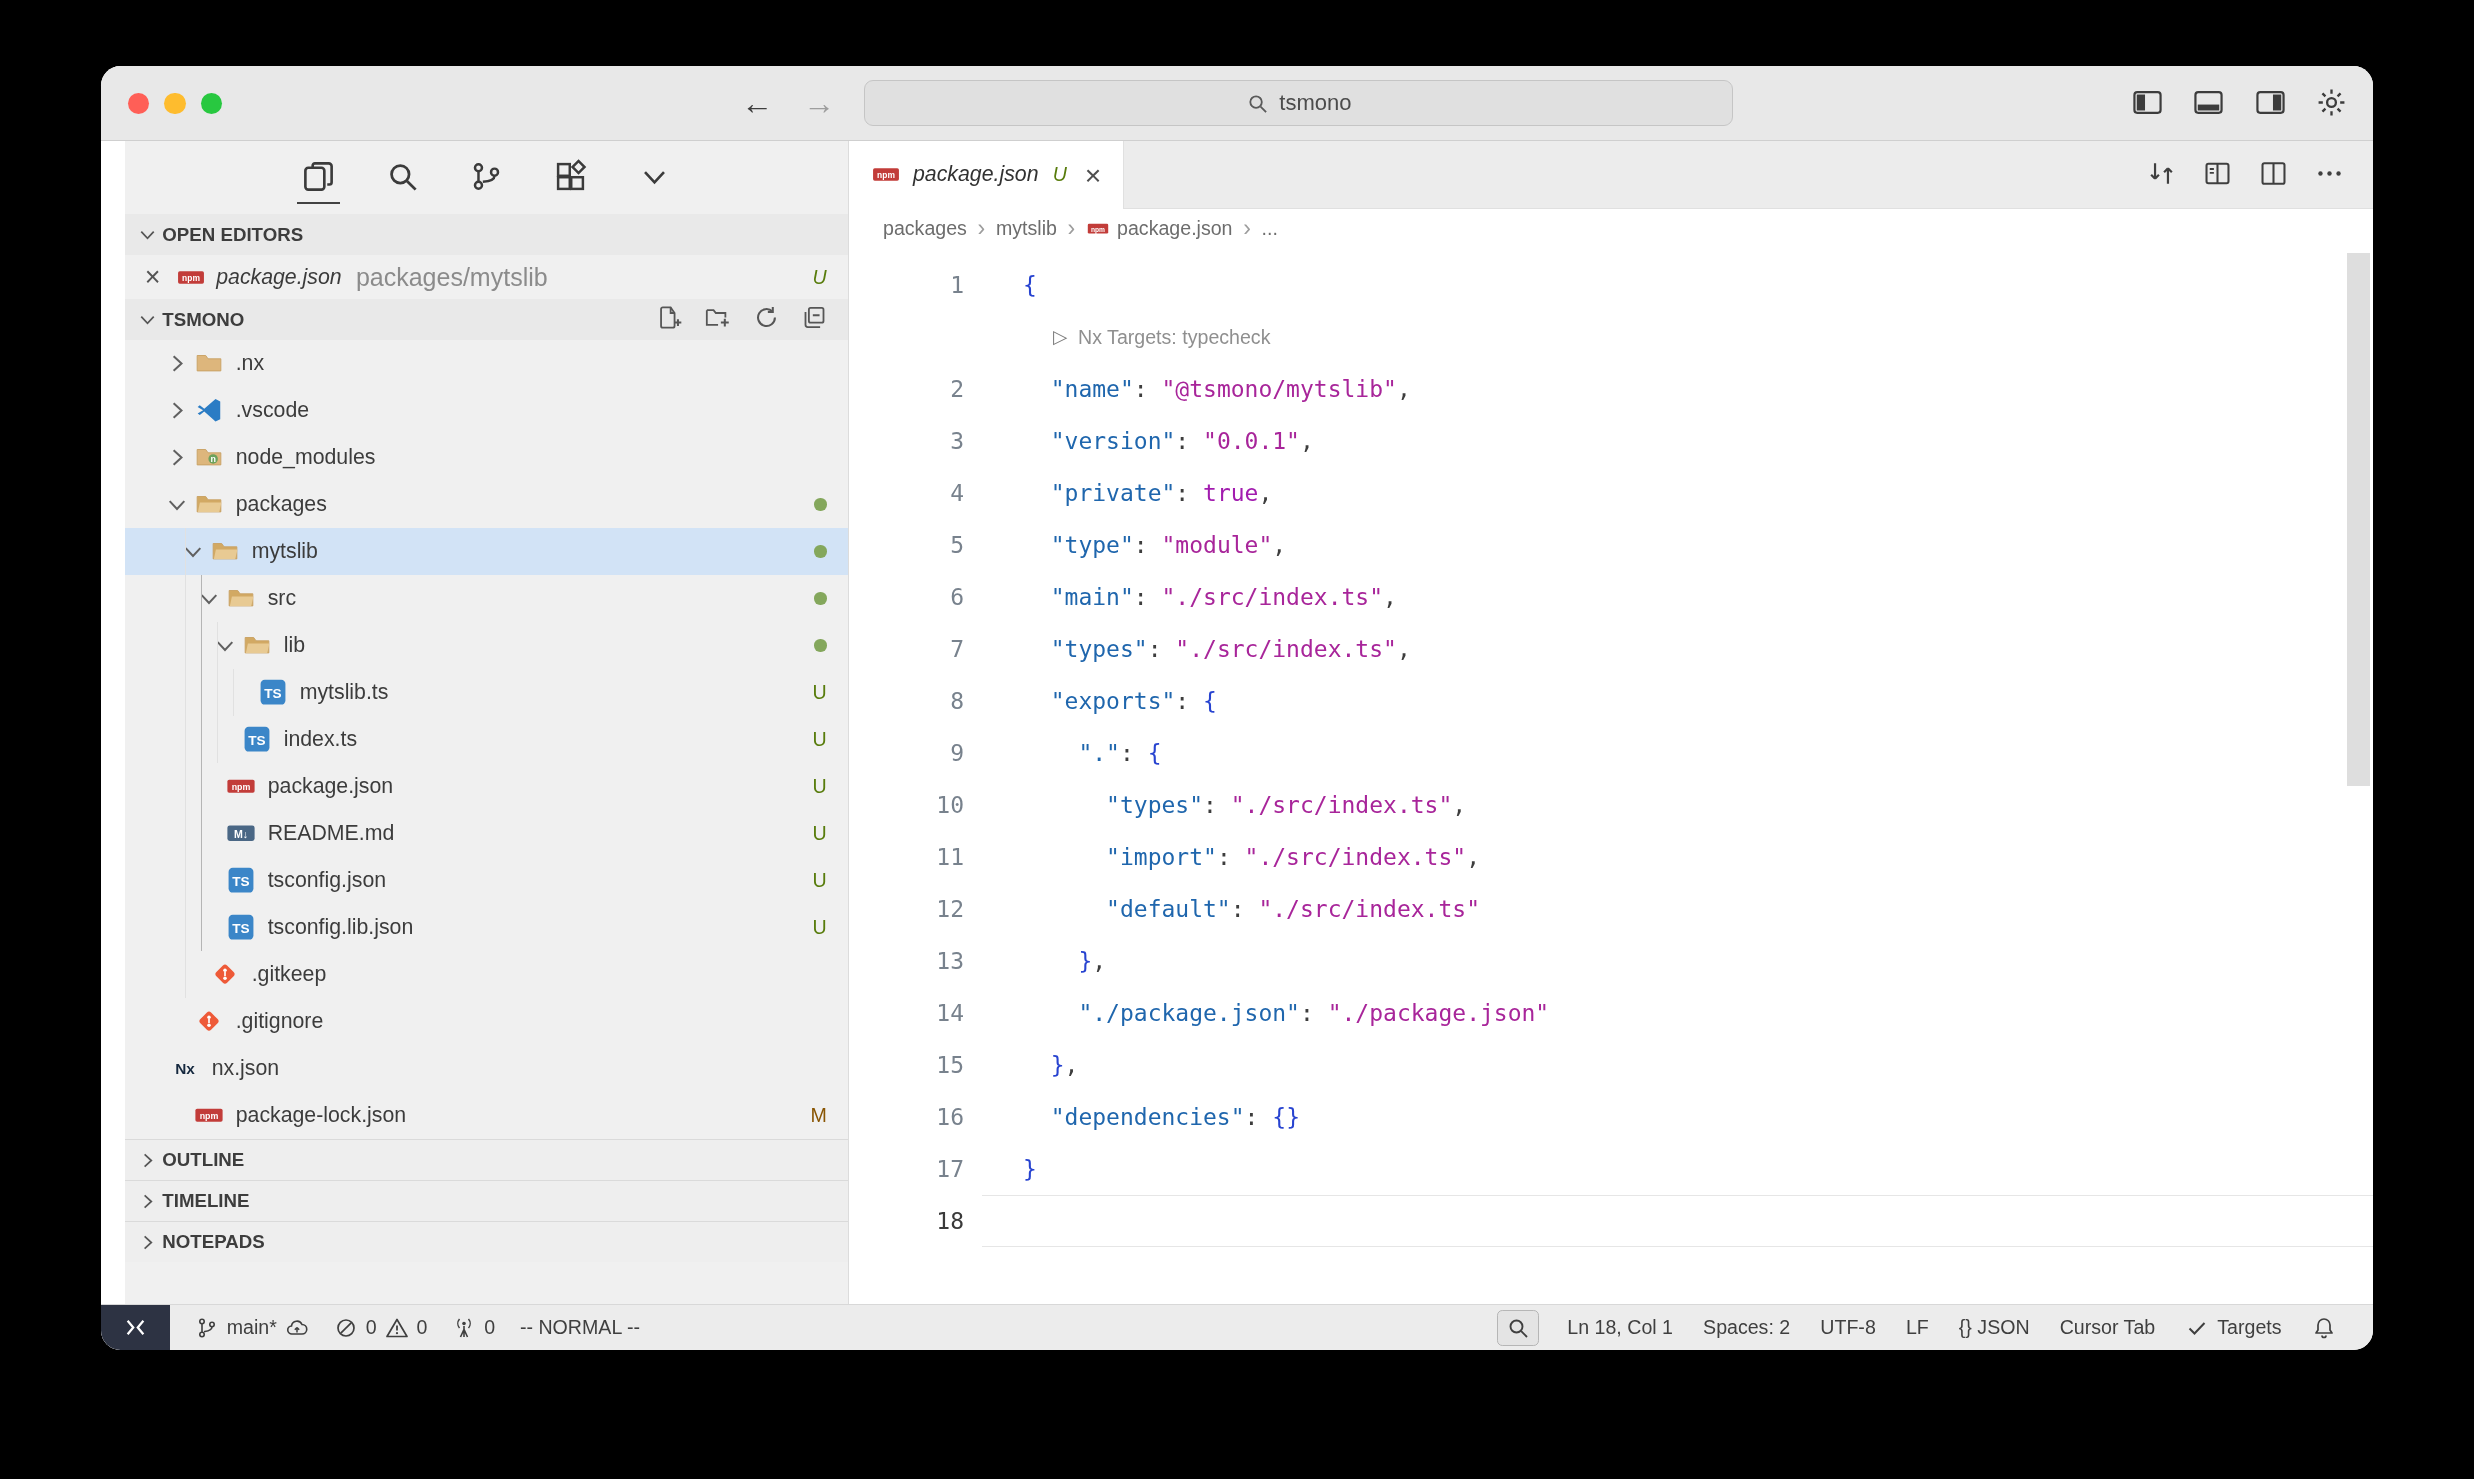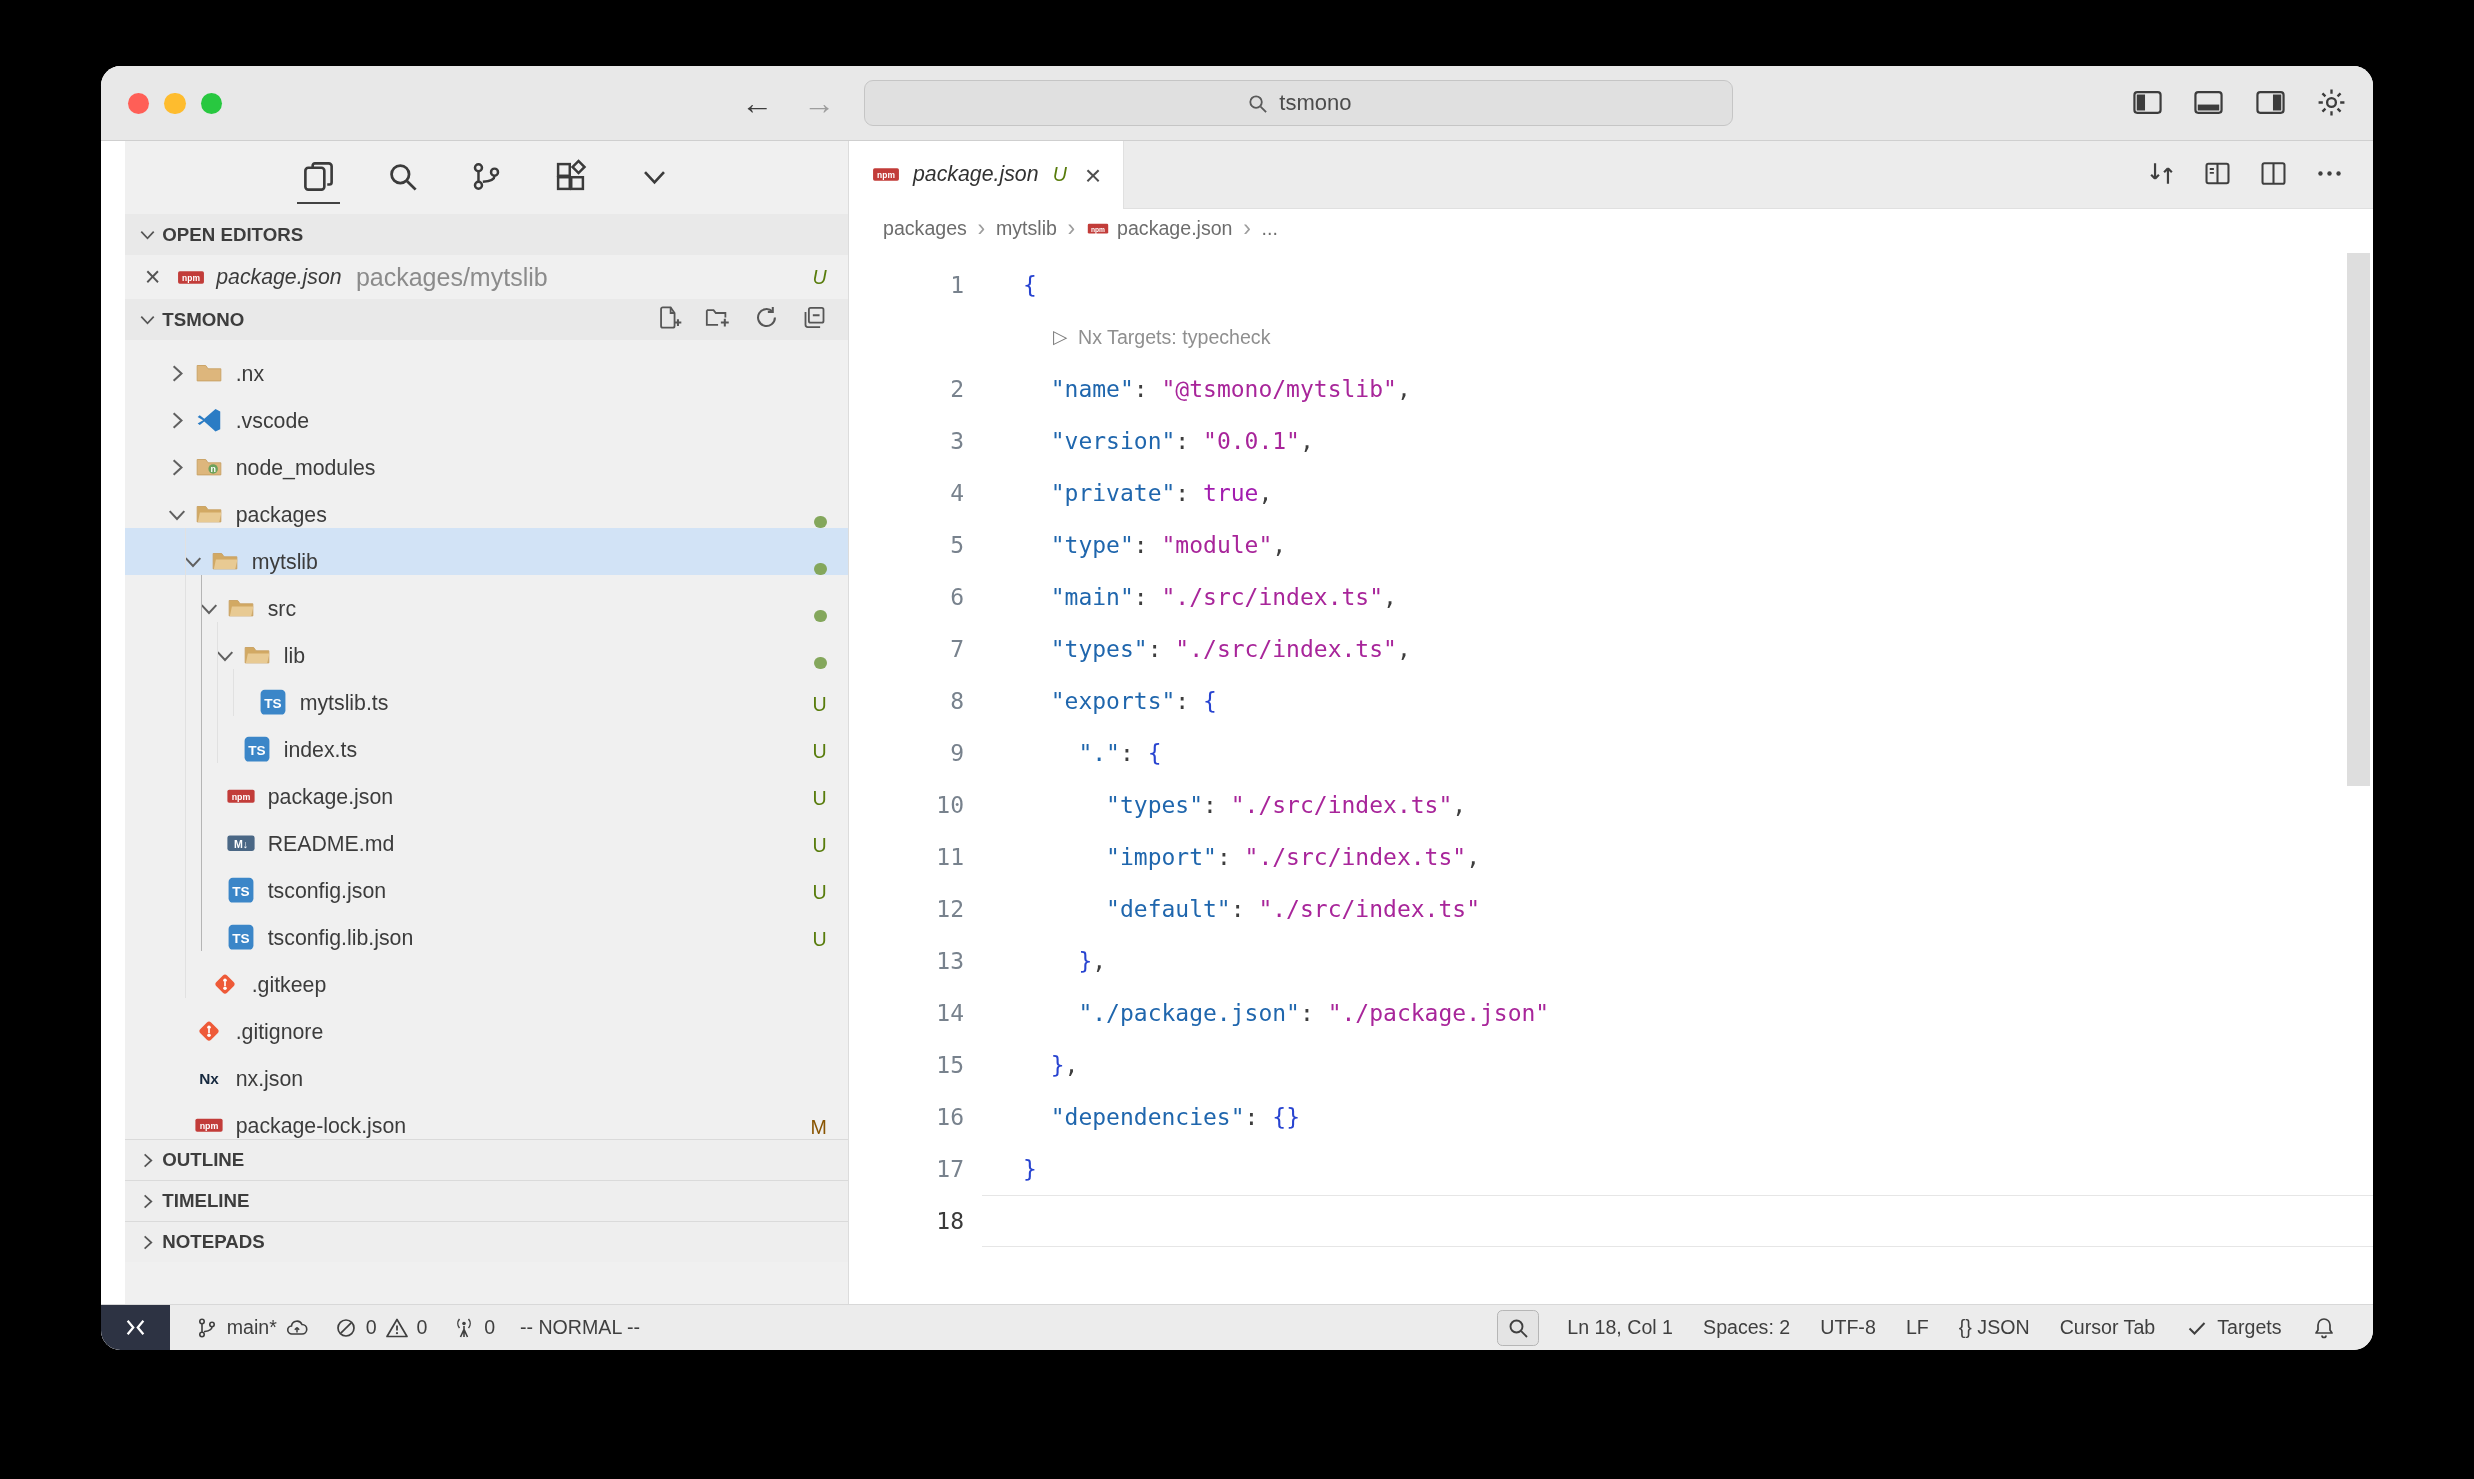--- a/index.html
+++ b/index.html
@@ -45,21 +45,21 @@
   .oe-item { height:44px; flex:none; display:flex; align-items:center; padding:0 21.3px 0 14.2px; font-size:21.3px; color:#3b3b3b; }
   .oe-close { width:27px; font-size:27px; color:#555; margin-right:9px; line-height:1; text-align:center; }
   .oe-item .fi { width:32px; height:27px; }
   .oe-label { font-style:italic; margin:0 14.2px 0 9px; }
   .oe-desc { color:#8b8b8b; font-size:25px; }
   .badge { margin-left:auto; font-size:19.6px; font-style:italic; }
   .badge.unt { color:#587c0c; }
   .badge.mod { color:#895503; }
 
   .tree { flex:none; }
-  .tree-row { height:47px; display:flex; align-items:flex-end; position:relative; font-size:21.3px; color:#3c3c3c; padding-right:21.3px; white-space:nowrap; }
+  .tree-row { height:47px; display:flex; align-items:center; position:relative; font-size:21.3px; color:#3c3c3c; padding-right:21.3px; white-space:nowrap; }
   .tree-row.selected { background:#d2e3f6; }
   .tree-row .tw { width:32px; height:27px; color:#606060; flex:none; }
   .tree-row .fi { width:32px; height:28.4px; margin-right:10.7px; flex:none; }
   .dot { margin-left:auto; width:12.4px; height:12.4px; border-radius:50%; background:#84a75c; flex:none; }
   .tree-row .badge { font-style:normal; }
   .guide { position:absolute; top:0; bottom:0; width:0.9px; background:#e1e1e1; }
   .guide.g-active { background:#b5b5b5; }
   .bottom-sections .section-header { border-top:0.9px solid #dadada; background:#eeeeee; }
   .sidebar-filler { flex:1; }
 
@@ -472,21 +472,21 @@
             <span class="ic fi">
               <svg viewBox="0 0 24 24">
                 <rect x="5.6" y="5.6" width="12.8" height="12.8" rx="2.5" fill="#ee5a38" transform="rotate(45 12 12)"></rect>
                 <circle cx="12" cy="8.6" r="1.5" fill="#fff"></circle>
                 <circle cx="12" cy="15.4" r="1.5" fill="#fff"></circle>
                 <path d="M12 10v3.5" stroke="#fff" stroke-width="1.4"></path>
               </svg>
             </span>
             <span class="tree-label">.gitignore</span>
           </div>
-          <div class="tree-row" style="padding-left:68px">
+          <div class="tree-row" style="padding-left:44px">
             <span class="ic fi">
               <svg viewBox="0 0 24 24" style="font-size:24px">
                 <text x="12" y="17" font-size="13" font-weight="bold" fill="#16293f" text-anchor="middle" font-family="Liberation Sans, sans-serif">Nx</text>
               </svg>
             </span>
             <span class="tree-label">nx.json</span>
           </div>
           <div class="tree-row" style="padding-left:68px">
             <span class="ic fi">
               <svg viewBox="0 0 24 24" style="font-size:24px">

